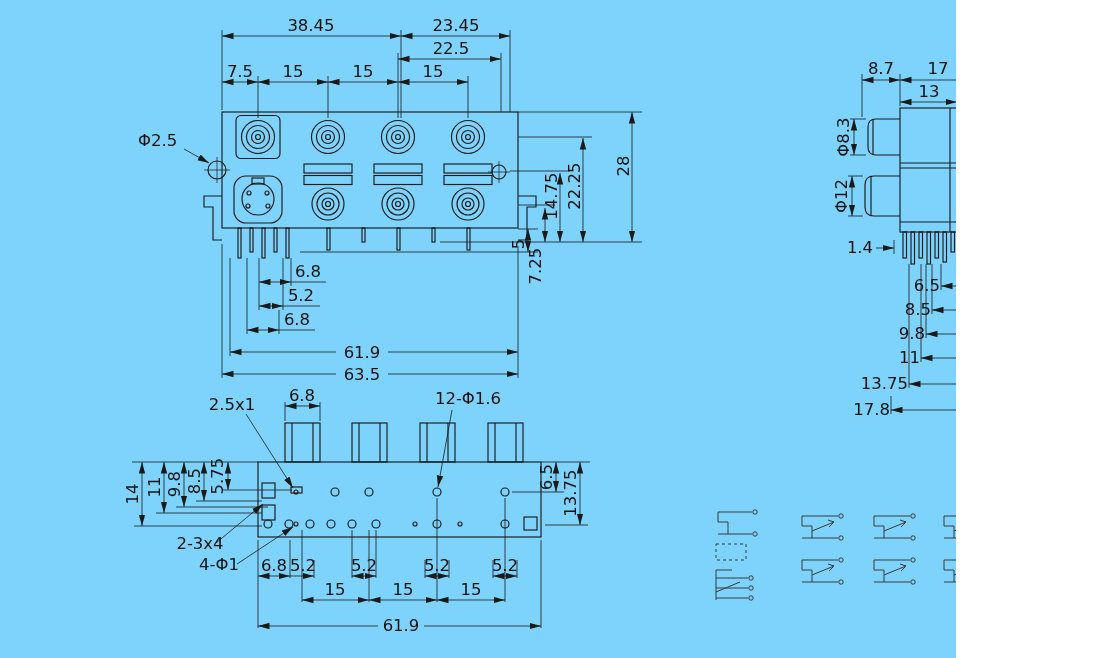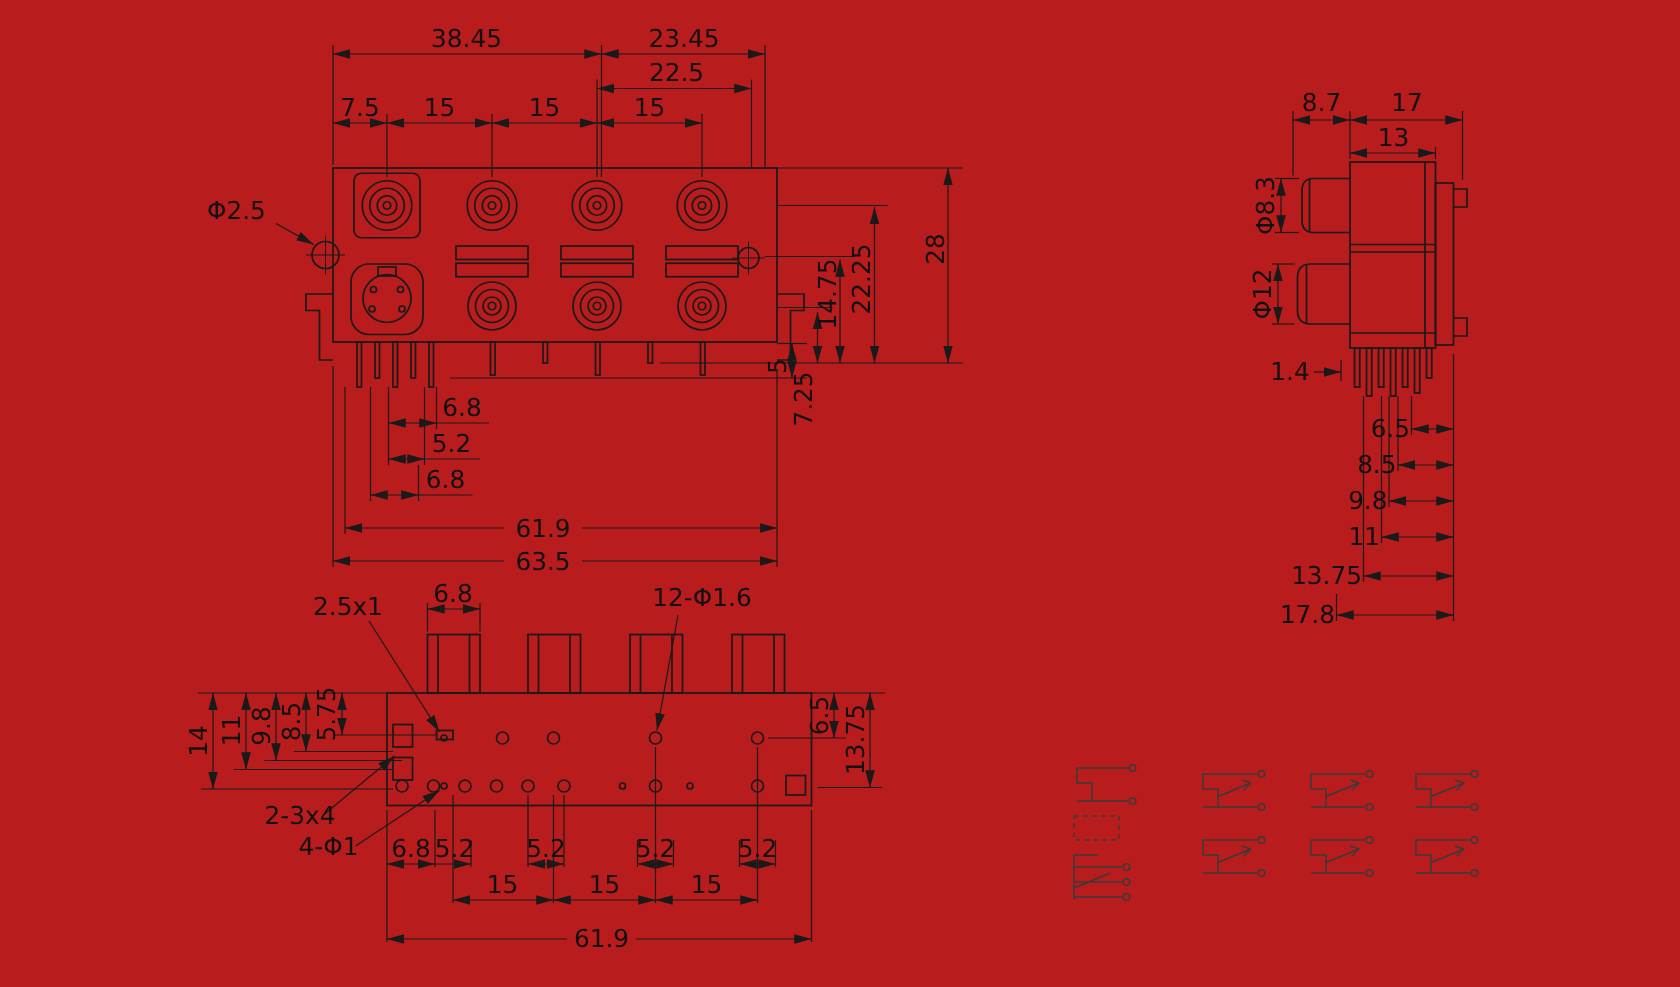--- a/index.html
+++ b/index.html
@@ -1,16 +1,16 @@
 <!DOCTYPE html>
 <html><head>
 <meta charset="utf-8">
 <style>
   html,body{margin:0;padding:0;background:#fff}
-  .canvas{position:relative;width:1120px;height:658px;background:#b91c1c;
+  .canvas{position:relative;width:956px;height:658px;background:#7dd3fc;
           font-family:"DejaVu Sans","Liberation Sans",sans-serif;overflow:hidden}
   svg{display:block}
   .ln{stroke:#1a1a1a;fill:none;stroke-width:1.15;stroke-linejoin:miter;stroke-linecap:butt}
   .dim{stroke:#1a1a1a;fill:none;stroke-width:0.8}
   .sch{stroke:#3a3a3a;fill:none;stroke-width:1}
   text.t{font-size:16.5px;fill:#111;stroke:none;font-family:"DejaVu Sans","Liberation Sans",sans-serif}
 </style>
 </head>
 <body>
 

